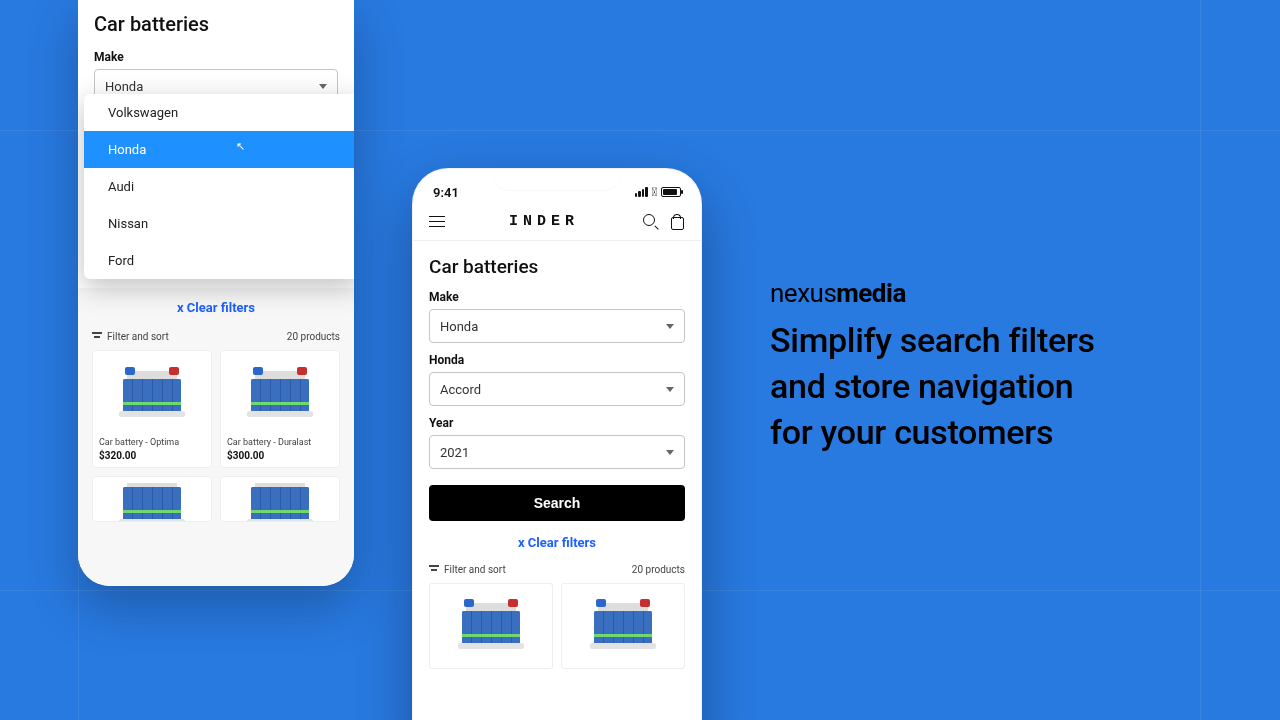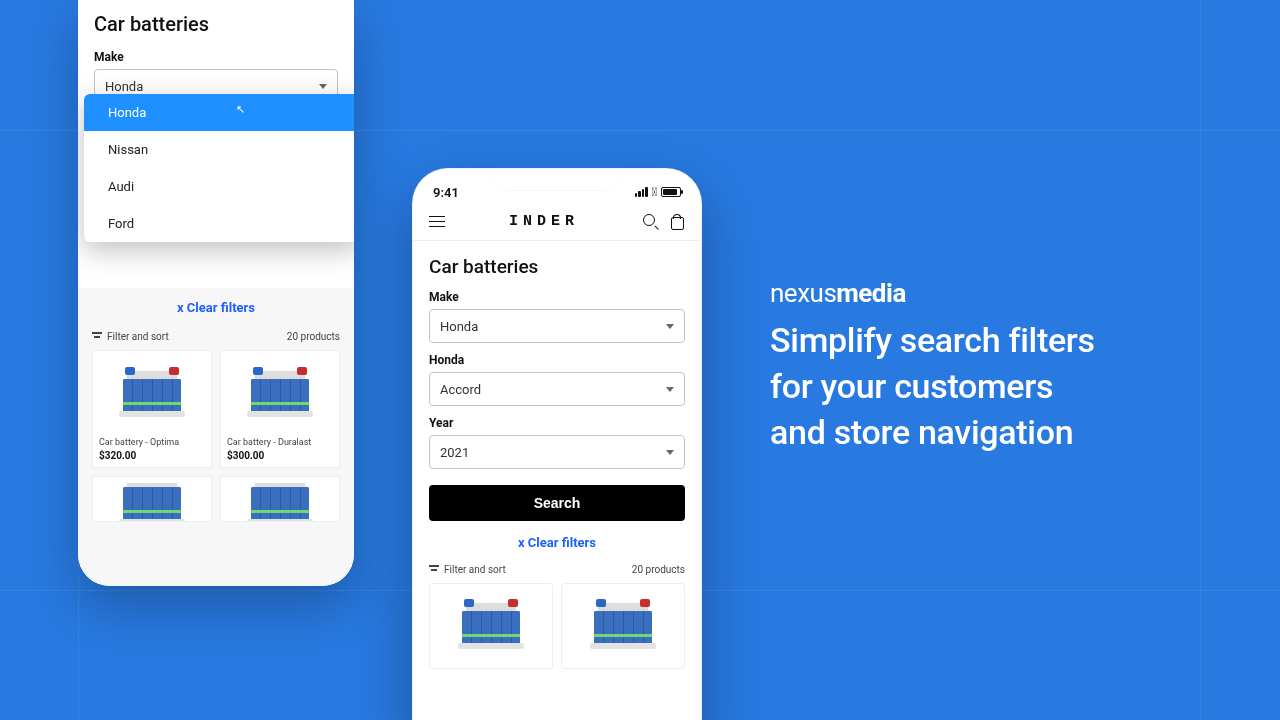--- a/index.html
+++ b/index.html
@@ -110,21 +110,21 @@
   .p2-body { padding: 14px 16px 0 16px; }
   .p2-body .page-title { font-size: 19px; margin-bottom: 12px; }
   .field-group { margin-bottom: 10px; }
   .search-btn { width:100%; height:36px; background:#000; color:#fff; border:none; border-radius:4px; font-size:14px; font-weight:600; margin-top:6px; cursor:pointer; }
   .p2-clear { text-align:center; color:#1e60ff; font-weight:700; font-size:13px; padding:14px 0; cursor:pointer; }
   .p2-filter-row { display:flex; justify-content:space-between; align-items:center; font-size:10px; color:#444; padding:0 0 8px 0; }
   .p2-grid { display:grid; grid-template-columns:1fr 1fr; gap:8px; }
   .p2-card { background:#fff; border:1px solid #eee; border-radius:3px; height:86px; display:flex; align-items:center; justify-content:center; overflow:hidden; }
 
   
-  .mkt { position:absolute; left:770px; top:278px; color:#ffffff; }
+  .mkt { position:absolute; left:770px; top:278px; color:#000000; }
   .logo-text { font-size:26px; font-weight:400; margin-bottom:10px; letter-spacing:-0.5px; }
   .logo-text .bold { font-weight:700; }
   .mkt-headline { font-size:34px; line-height:1.35; font-weight:500; letter-spacing:-0.3px; }
 </style>
 </head>
 <body>
 
 <div class="grid-line-h" style="top:130px"></div>
 <div class="grid-line-h" style="top:590px"></div>
 <div class="grid-line-v" style="left:78px"></div>
@@ -134,26 +134,27 @@
   <div class="p1-inner">
     <div class="page-title">Car batteries</div>
     <div class="field-label">Make</div>
     <div class="select-box">
       <span>Honda</span>
       <span class="caret"></span>
     </div>
   </div>
 
   <div class="dropdown">
+    <div class="dd-item">Volkswagen</div>
     <div class="dd-item selected">
       <span>Honda</span>
       <span class="cursor-icon">↖</span>
     </div>
+    <div class="dd-item">Audi</div>
     <div class="dd-item">Nissan</div>
-    <div class="dd-item">Audi</div>
     <div class="dd-item">Ford</div>
   </div>
 
   <div class="p1-bottom">
     <div class="clear-link">x Clear filters</div>
     <div class="filter-row">
       <div class="filter-left">
         <span class="filter-icn"></span>
         <span>Filter and sort</span>
       </div>
@@ -299,16 +300,16 @@
     </div>
   </div>
 </div>
 
 <div class="mkt">
   <div class="logo-text">
     <span>nexus</span><span class="bold">media</span>
   </div>
   <div class="mkt-headline">
     <div>Simplify search filters</div>
+    <div>and store navigation</div>
     <div>for your customers</div>
-    <div>and store navigation</div>
   </div>
 </div>
 
 </body></html>

